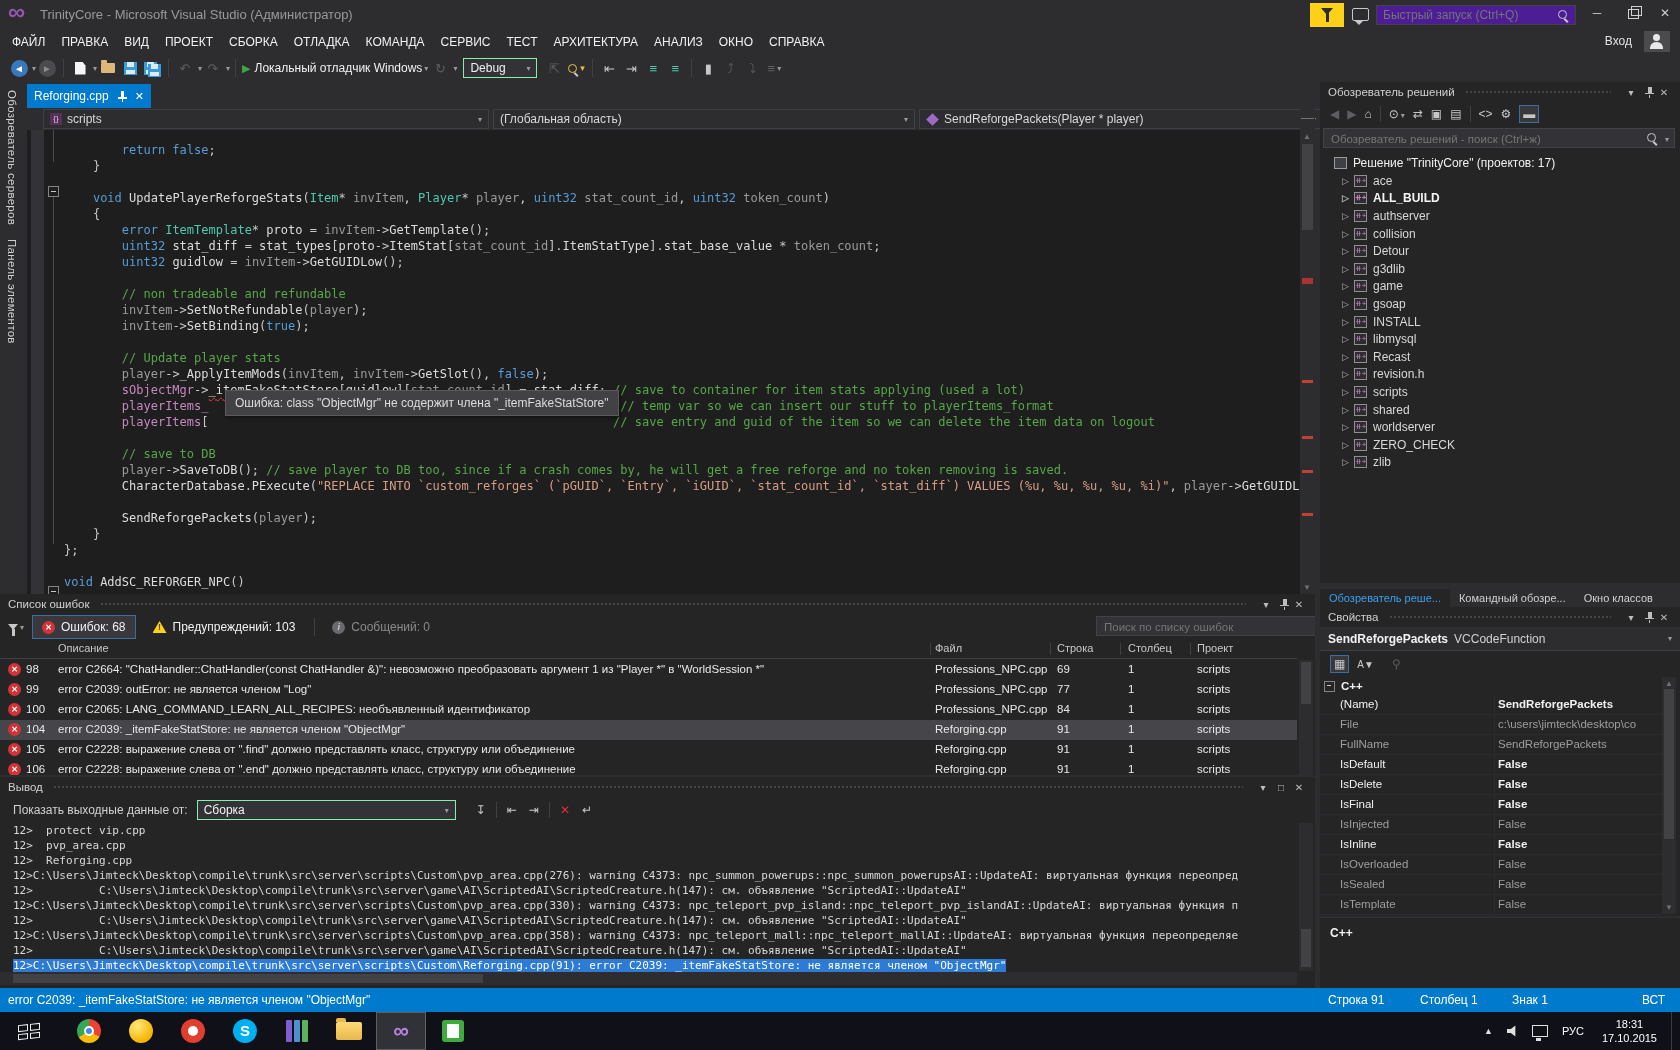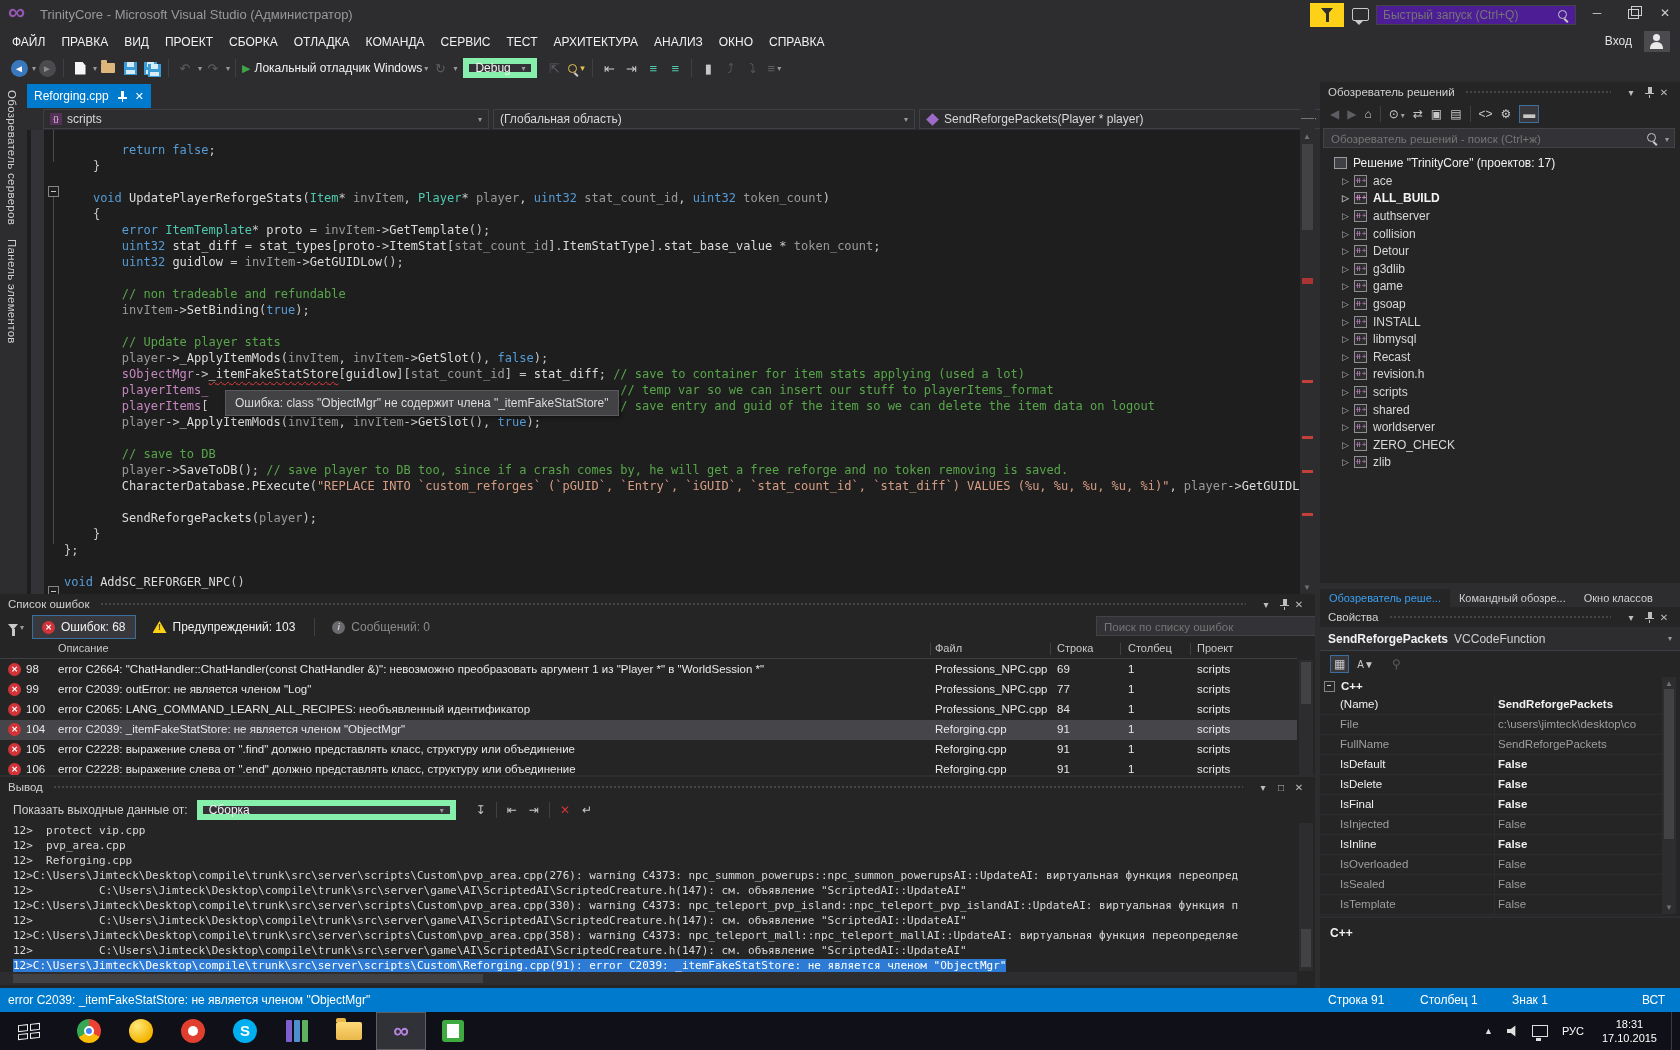--- a/index.html
+++ b/index.html
@@ -43,21 +43,21 @@
   .caret{font-size:8px;color:#999;margin-left:2px;}
   .circle-btn{width:17px;height:17px;border-radius:50%;display:inline-flex;align-items:center;justify-content:center;font-size:10px;color:#fff;}
   .floppy{position:relative;width:13px;height:13px;background:#3a9bd9;}
   .floppy:before{content:'';position:absolute;left:3px;top:0;width:7px;height:5px;background:#d8ecf8;}
   .floppy:after{content:'';position:absolute;left:2px;bottom:1px;width:9px;height:4px;background:#d8ecf8;}
   .page-ic{position:relative;width:11px;height:13px;background:#f5f5f5;clip-path:polygon(0 0,70% 0,100% 30%,100% 100%,0 100%);}
   .folder-ic{position:relative;width:14px;height:10px;background:#dcb67a;border-radius:1px;}
   .folder-ic:before{content:'';position:absolute;left:0;top:-3px;width:6px;height:3px;background:#dcb67a;border-radius:1px 1px 0 0;}
   #debug-run{color:#3fa648;font-size:11px;margin-right:4px;}
   #debug-label{font-size:12px;color:#f1f1f1;}
-  .combo{display:inline-flex;align-items:center;justify-content:space-between;background:#333337;border:6px solid #86efac;height:20px;padding:0 6px;font-size:12px;color:#f1f1f1;box-sizing:border-box;}
+  .combo{display:inline-flex;align-items:center;justify-content:space-between;background:#333337;border:1px solid #86efac;height:20px;padding:0 6px;font-size:12px;color:#f1f1f1;box-sizing:border-box;}
 
   
   #side-strip{position:absolute;left:0;top:82px;width:26px;height:512px;background:#2d2d30;}
   .vtab{writing-mode:vertical-rl;font-size:11.5px;color:#d0d0d0;margin:8px 0 14px 6px;letter-spacing:.3px;}
 
   
   #tabbar{position:absolute;left:27px;top:82px;width:1273px;height:26px;background:#2d2d30;}
   #doc-tab{position:absolute;left:0;top:2px;height:24px;background:#007acc;display:flex;align-items:center;padding:0 7px;}
   #doc-tab .t{font-size:12px;color:#fff;}
   .pin{position:relative;width:10px;height:10px;margin-left:8px;}
@@ -360,28 +360,28 @@
         <div class="code-line"><span>        </span><span class="c-k">return false</span><span>;</span></div>
         <div class="code-line"><span>    }</span></div>
         <div class="code-line"></div>
         <div class="code-line"><span>    </span><span class="c-k">void</span><span> </span><span class="c-w">UpdatePlayerReforgeStats</span><span>(</span><span class="c-t">Item</span><span>* </span><span class="c-g">invItem</span><span>, </span><span class="c-t">Player</span><span>* </span><span class="c-g">player</span><span>, </span><span class="c-k">uint32</span><span> </span><span class="c-g">stat_count_id</span><span>, </span><span class="c-k">uint32</span><span> </span><span class="c-g">token_count</span><span>)</span></div>
         <div class="code-line"><span>    {</span></div>
         <div class="code-line"><span>        </span><span class="c-k">error</span><span> </span><span class="c-t">ItemTemplate</span><span>* </span><span class="c-w">proto</span><span> = </span><span class="c-g">invItem</span><span>-&gt;</span><span class="c-w">GetTemplate</span><span>();</span></div>
         <div class="code-line"><span>        </span><span class="c-k">uint32</span><span> </span><span class="c-w">stat_diff</span><span> = </span><span class="c-w">stat_types</span><span>[</span><span class="c-w">proto</span><span>-&gt;</span><span class="c-w">ItemStat</span><span>[</span><span class="c-g">stat_count_id</span><span>].</span><span class="c-w">ItemStatType</span><span>].</span><span class="c-w">stat_base_value</span><span> * </span><span class="c-g">token_count</span><span>;</span></div>
         <div class="code-line"><span>        </span><span class="c-k">uint32</span><span> </span><span class="c-w">guidlow</span><span> = </span><span class="c-g">invItem</span><span>-&gt;</span><span class="c-w">GetGUIDLow</span><span>();</span></div>
         <div class="code-line"></div>
         <div class="code-line"><span>        </span><span class="c-c">// non tradeable and refundable</span></div>
+        <div class="code-line"><span>        </span><span class="c-g">invItem</span><span>-&gt;</span><span class="c-w">SetNotRefundable</span><span>(</span><span class="c-g">player</span><span>);</span></div>
         <div class="code-line"><span>        </span><span class="c-g">invItem</span><span>-&gt;</span><span class="c-w">SetBinding</span><span>(</span><span class="c-k">true</span><span>);</span></div>
         <div class="code-line"></div>
         <div class="code-line"><span>        </span><span class="c-c">// Update player stats</span></div>
         <div class="code-line"><span>        </span><span class="c-g">player</span><span>-&gt;</span><span class="c-w">_ApplyItemMods</span><span>(</span><span class="c-g">invItem</span><span>, </span><span class="c-g">invItem</span><span>-&gt;</span><span class="c-w">GetSlot</span><span>(), </span><span class="c-k">false</span><span>);</span></div>
         <div class="code-line"><span>        </span><span class="c-m">sObjectMgr</span><span>-&gt;</span><span class="c-e">_itemFakeStatStore</span><span>[</span><span class="c-w">guidlow</span><span>][</span><span class="c-g">stat_count_id</span><span>] = </span><span class="c-w">stat_diff</span><span>; </span><span class="c-c">// save to container for item stats applying (used a lot)</span></div>
         <div class="code-line"><span>        </span><span class="c-m">playerItems_</span><span>                                                         </span><span class="c-c">// temp var so we can insert our stuff to playerItems_format</span></div>
         <div class="code-line"><span>        </span><span class="c-m">playerItems</span><span>[</span><span>                                                        </span><span class="c-c">// save entry and guid of the item so we can delete the item data on logout</span></div>
-        <div class="code-line"><span>        </span><span class="c-g">player</span><span>-&gt;</span><span class="c-w">_ApplyItemMods</span><span>(</span><span class="c-g">invItem</span><span>, </span><span class="c-g">invItem</span><span>-&gt;</span><span class="c-w">GetSlot</span><span>(), </span><span class="c-k">true</span><span>);</span></div>
         <div class="code-line"></div>
         <div class="code-line"><span>        </span><span class="c-c">// save to DB</span></div>
         <div class="code-line"><span>        </span><span class="c-g">player</span><span>-&gt;</span><span class="c-w">SaveToDB</span><span>(); </span><span class="c-c">// save player to DB too, since if a crash comes by, he will get a free reforge and no token removing is saved.</span></div>
         <div class="code-line"><span>        </span><span class="c-w">CharacterDatabase</span><span>.</span><span class="c-w">PExecute</span><span>(</span><span class="c-s">"REPLACE INTO `custom_reforges` (`pGUID`, `Entry`, `iGUID`, `stat_count_id`, `stat_diff`) VALUES (%u, %u, %u, %u, %i)"</span><span>, </span><span class="c-g">player</span><span>-&gt;</span><span class="c-w">GetGUIDLow</span><span>(),</span></div>
         <div class="code-line"></div>
         <div class="code-line"><span>        </span><span class="c-w">SendReforgePackets</span><span>(</span><span class="c-g">player</span><span>);</span></div>
         <div class="code-line"><span>    }</span></div>
         <div class="code-line"><span>};</span></div>
         <div class="code-line"></div>
         <div class="code-line"><span class="c-k">void</span><span> </span><span class="c-w">AddSC_REFORGER_NPC</span><span>()</span></div>

